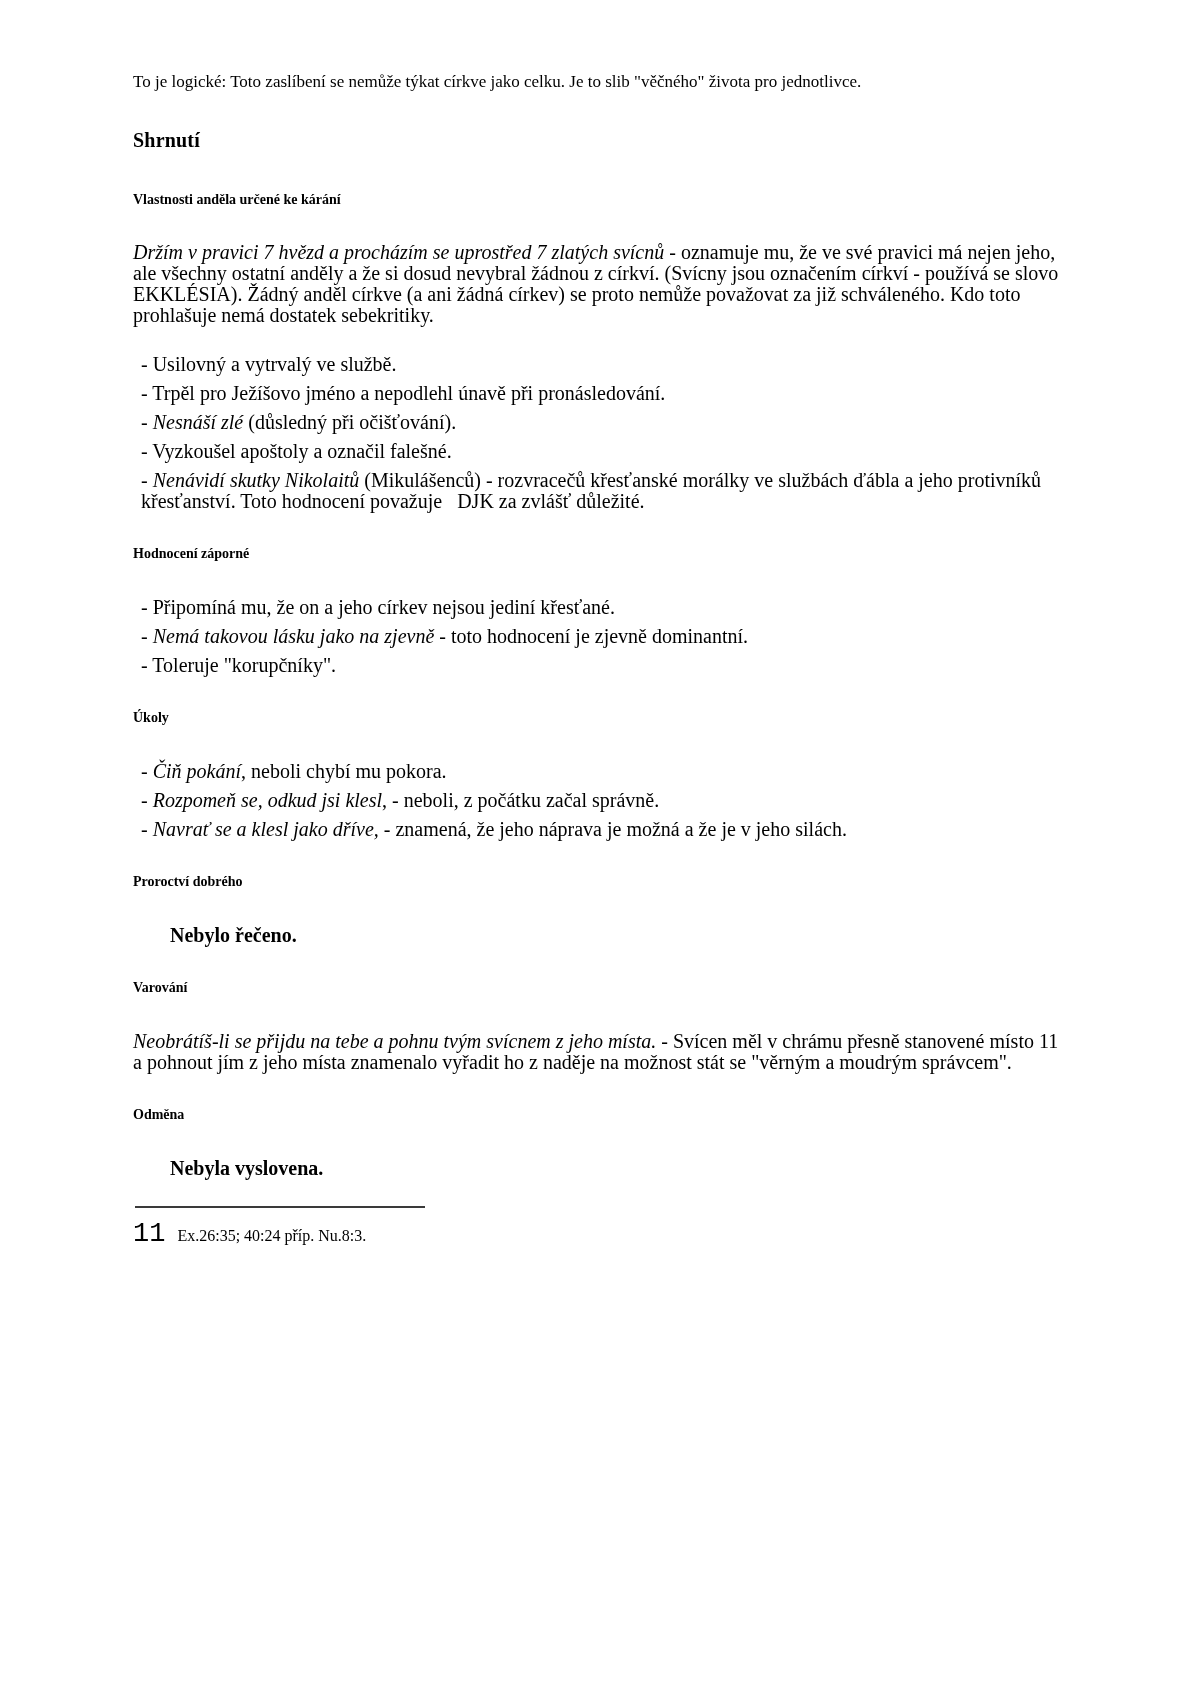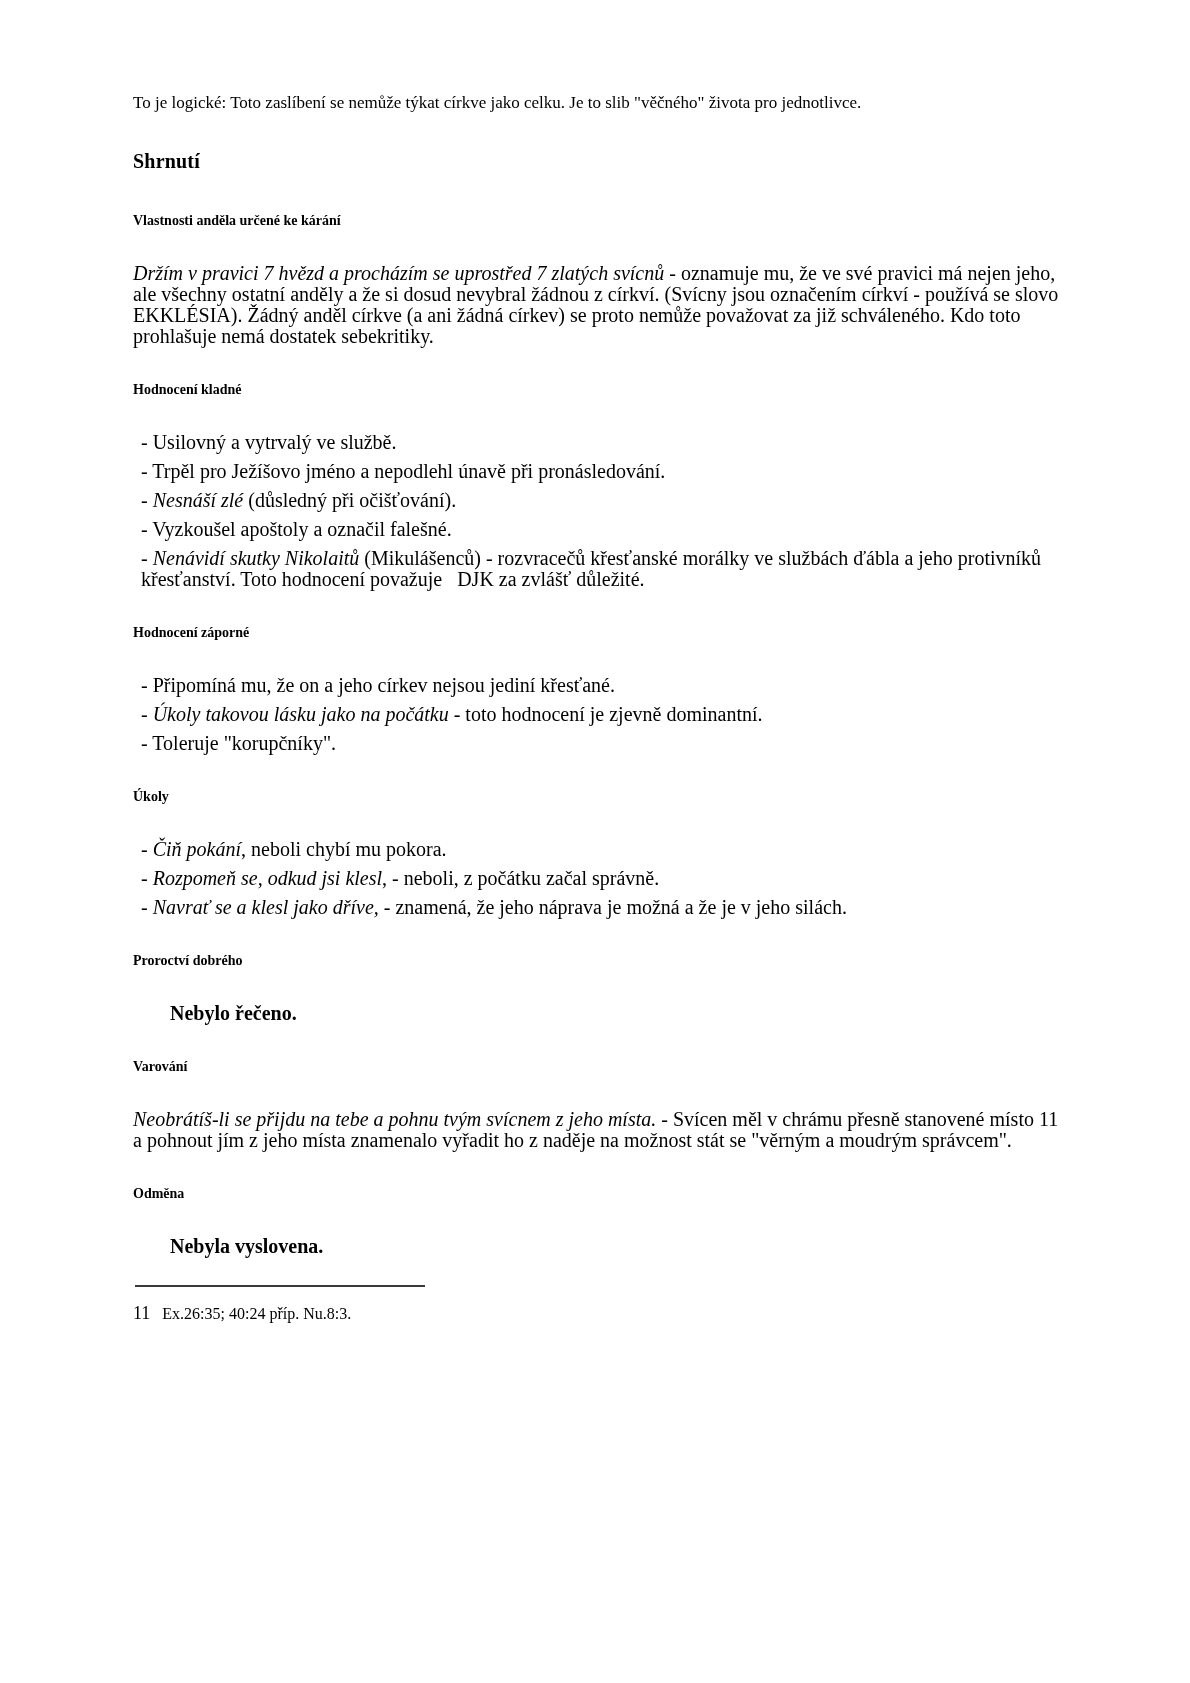--- a/index.html
+++ b/index.html
@@ -3,21 +3,21 @@
 <meta charset="utf-8">
 <style>
   html, body { margin: 0; padding: 0; background: #ffffff; }
   .page {
     position: relative;
     width: 1190px;
     height: 1683px;
     margin: 0 auto;
     background: #ffffff;
     box-sizing: border-box;
-    padding: 89px 128px 0 133px;
+    padding: 68px 128px 0 133px;
     font-family: "Liberation Serif", "DejaVu Serif", serif;
     color: #000000;
   }
   .t { margin: 0 0 27.5px 0; }
   .intro { font-size: 17px; line-height: 27.5px; }
   h1.t {
     font-size: 20px;
     line-height: 34px;
     font-weight: bold;
     letter-spacing: 0.2px;
@@ -37,49 +37,49 @@
     border: 0;
     border-top: 2px solid #3a3a3a;
     margin: 21px 0 14px 2px;
   }
   .footnote {
     margin: 0;
     font-size: 16px;
     line-height: 24px;
   }
   .fn-num {
-    font-size: 18px;
+    font-size: 27px;
     margin-right: 12px;
+    font-family: Liberation Mono, monospace;
   }
 </style>
 </head>
 <body>
 
 <div class="page">
 
   <p class="intro t">To je logické: Toto zaslíbení se nemůže týkat církve jako celku. Je to slib "věčného" života pro jednotlivce.</p>
 
   <h1 class="t">Shrnutí</h1>
 
   <h2 class="t">Vlastnosti anděla určené ke kárání</h2>
   <p class="body t"><em>Držím v pravici 7 hvězd a procházím se uprostřed 7 zlatých svícnů</em><span> - oznamuje mu, že ve své pravici má nejen jeho, ale všechny ostatní anděly a že si dosud nevybral žádnou z církví. (Svícny jsou označením církví - používá se slovo EKKLÉSIA). Žádný anděl církve (a ani žádná církev) se proto nemůže považovat za již schváleného. Kdo toto prohlašuje nemá dostatek sebekritiky.</span></p>
 
-  <h2 class="t">Hodnocení kladné</h2>
   <div class="list">
     <p class="body"><span>- Usilovný a vytrvalý ve službě.</span><em></em><span></span></p>
     <p class="body"><span>- Trpěl pro Ježíšovo jméno a nepodlehl únavě při pronásledování.</span><em></em><span></span></p>
     <p class="body"><span>- </span><em>Nesnáší zlé</em><span> (důsledný při očišťování).</span></p>
     <p class="body"><span>- Vyzkoušel apoštoly a označil falešné.</span><em></em><span></span></p>
     <p class="body"><span>- </span><em>Nenávidí skutky Nikolaitů</em><span> (Mikulášenců) - rozvracečů křesťanské morálky ve službách ďábla a jeho protivníků křesťanství. Toto hodnocení považuje   DJK za zvlášť důležité.</span></p>
   </div>
 
   <h2 class="t">Hodnocení záporné</h2>
   <div class="list">
     <p class="body"><span>- Připomíná mu, že on a jeho církev nejsou jediní křesťané.</span><em></em><span></span></p>
-    <p class="body"><span>- </span><em>Úkoly takovou lásku jako na počátku</em><span> - toto hodnocení je zjevně dominantní.</span></p>
+    <p class="body"><span>- </span><em>Nemá takovou lásku jako na zjevně</em><span> - toto hodnocení je zjevně dominantní.</span></p>
     <p class="body"><span>- Toleruje "korupčníky".</span><em></em><span></span></p>
   </div>
 
   <h2 class="t">Úkoly</h2>
   <div class="list">
     <p class="body"><span>- </span><em>Čiň pokání</em><span>, neboli chybí mu pokora.</span></p>
     <p class="body"><span>- </span><em>Rozpomeň se, odkud jsi klesl</em><span>, - neboli, z počátku začal správně.</span></p>
     <p class="body"><span>- </span><em>Navrať se a klesl jako dříve,</em><span> - znamená, že jeho náprava je možná a že je v jeho silách.</span></p>
   </div>
 

